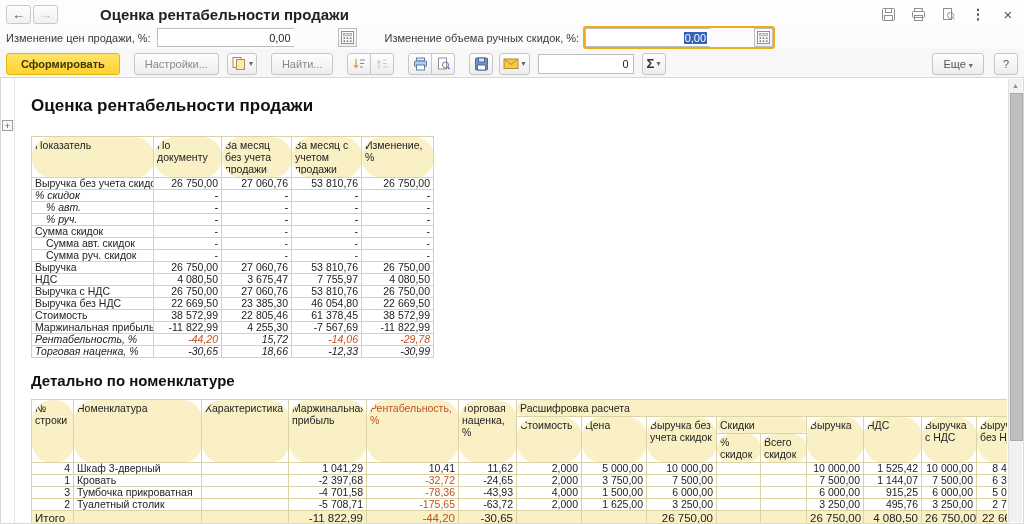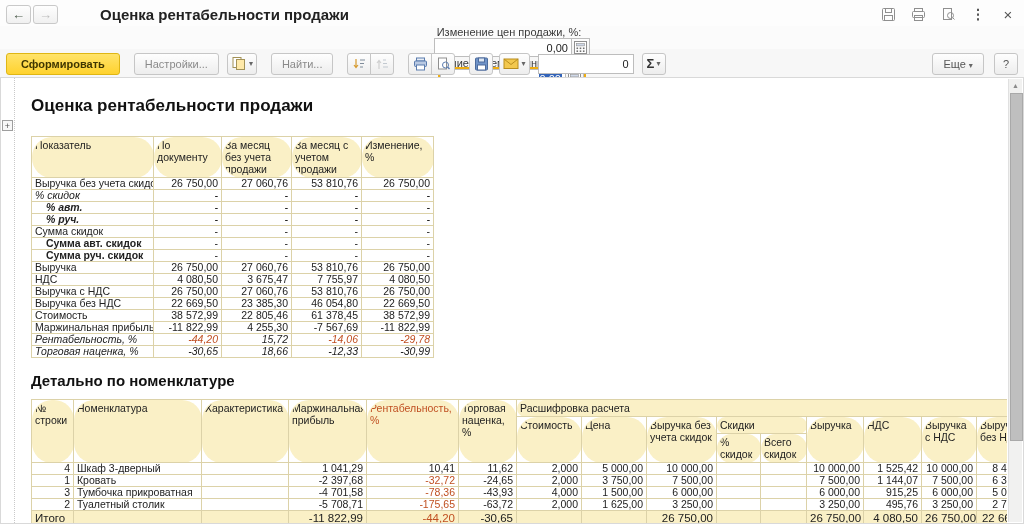--- a/index.html
+++ b/index.html
@@ -12,22 +12,22 @@
   .nav-btn{width:25px;height:19px;border:1px solid #c9c9c9;background:linear-gradient(#fefefe,#f0f0f0);
            border-radius:3px;font-size:13px;line-height:15px;color:#4a5a4a;padding:0;cursor:pointer;}
   .nav-btn.fwd{color:#bdbdbd;margin-left:2px;}
   .win-title{font-size:15px;font-weight:bold;color:#222;margin-left:42px;white-space:nowrap;}
   .tb-icons{margin-left:auto;display:flex;align-items:center;gap:14px;}
   .tbi{width:16px;height:16px;display:inline-flex;align-items:center;justify-content:center;cursor:pointer;}
   .tbi.kebab{font-size:14px;color:#555;font-weight:bold;}
   .tbi.close{font-size:15px;color:#555;}
 
   
-  .params{height:23px;display:flex;align-items:center;padding:0 6px;background:#fbfbfb;font-size:11px;color:#3a3a3a;flex-direction:column;}
-  .fld{display:flex;align-items:center;}
+  .params{height:23px;display:flex;align-items:center;padding:0 6px;background:#fbfbfb;font-size:11px;color:#3a3a3a;}
+  .fld{display:flex;align-items:center;gap:44px;}
   .fld input{height:17px;border:1px solid #bdbdbd;border-right:none;font-size:11px;text-align:right;
              padding:0 3px;width:130px;font-family:"Liberation Sans",sans-serif;color:#222;}
   .calc-btn{width:19px;height:19px;border:1px solid #bdbdbd;background:linear-gradient(#fdfdfd,#efefef);
             display:inline-flex;align-items:center;justify-content:center;padding:0;cursor:pointer;}
   .fld.focused{outline:2px solid #eead12;border-radius:1px;}
   .fake-input{height:17px;border:1px solid #bdbdbd;border-right:none;width:118px;display:flex;
               align-items:center;justify-content:flex-end;padding:0 3px;background:#fff;font-size:11px;}
   .sel{background:#3263b8;color:#fff;padding:0 1px;}
   .plabel{margin-right:6px;}
   .gap28{width:28px;}
@@ -63,21 +63,21 @@
   h1.rtitle{font-size:17px;margin:12px 0 20px 0;color:#111;}
   h2.dtitle{font-size:15px;margin:14px 0 10px 0;color:#111;}
 
   table.rpt{border-collapse:collapse;table-layout:fixed;font-size:10.5px;color:#222;}
   .rpt th,.rpt td{border:1px solid #dcd2a8;padding:0 3px;white-space:nowrap;overflow:hidden;}
   .rpt th{background:#faf0c6;font-weight:normal;text-align:left;vertical-align:top;
           line-height:12px;padding:2px 3px;border-radius:20px;}
   .rpt td{height:11px;line-height:11px;background:#fff;}
   .num{text-align:right;}
   .it{font-style:italic;}
-  .ind{padding-left:14px !important;font-weight:bold;}
+  .ind{padding-left:14px !important;}
   .red{color:#c05022;}
   .hdr-red{color:#c05022;}
   tr.total td{background:#faf0c6;font-size:11.5px;height:15px;line-height:15px;}
   .clip{overflow:hidden;width:100%;}
 
   
   .vscroll{position:absolute;top:79px;right:2px;bottom:2px;width:13px;background:#f1f1f0;
            border-left:1px solid #e0e0e0;}
   .vs-up{height:13px;text-align:center;font-size:7px;color:#8a8a8a;line-height:13px;cursor:pointer;}
   .vs-thumb{position:absolute;top:14px;left:1px;width:11px;height:78%;background:#bfbfbf;

